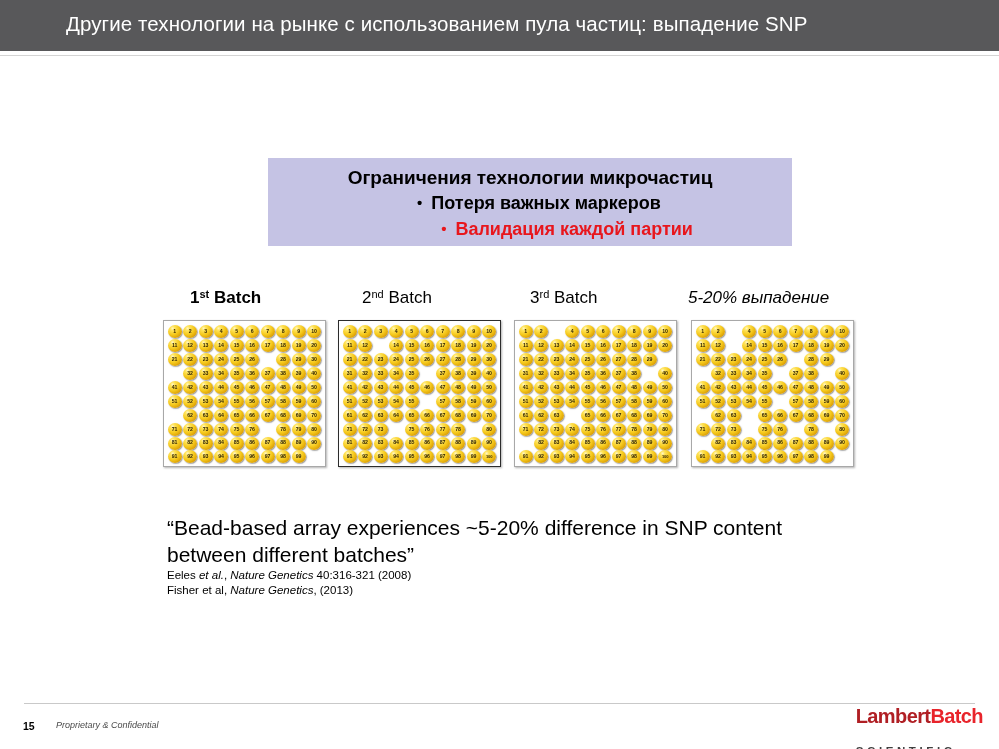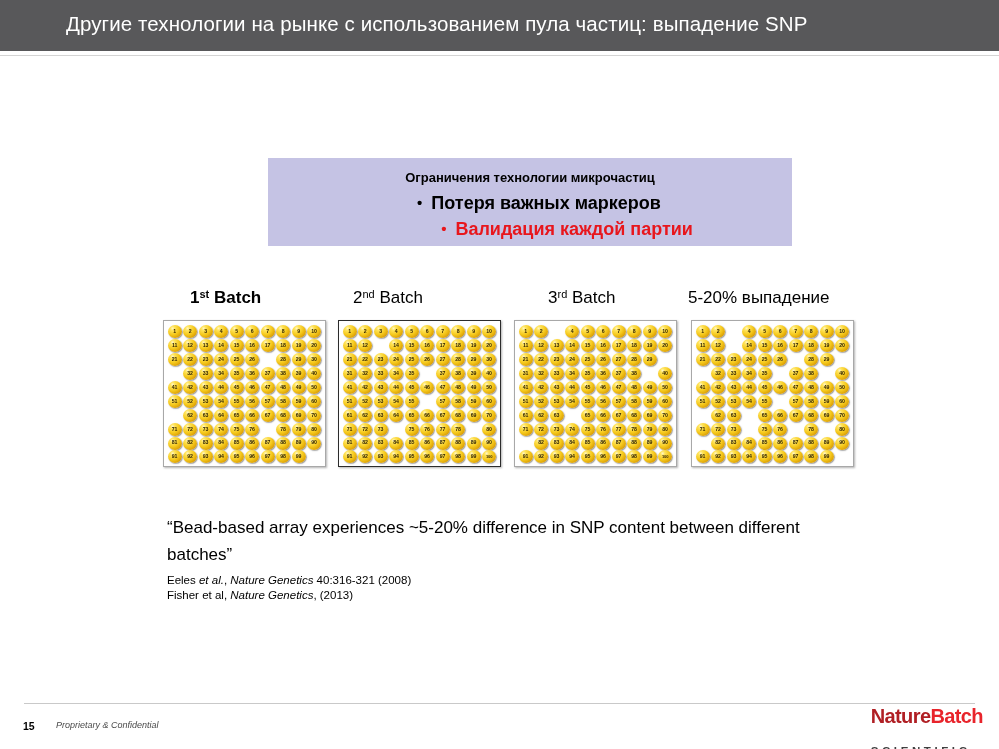--- a/index.html
+++ b/index.html
@@ -43,21 +43,21 @@
   
   .callout {
     position: absolute;
     left: 268px; top: 158px;
     width: 524px; height: 88px;
     background: #c5c3e4;
     padding-top: 7px;
     text-align: center;
   }
   .callout-title {
-    font-size: 13px;
+    font-size: 19px;
     font-weight: bold;
     color: #000000;
     line-height: 25px;
     white-space: nowrap;
   }
   .callout-line {
     font-size: 18px;
     font-weight: bold;
     color: #000000;
     line-height: 25px;
@@ -84,23 +84,23 @@
     font-size: 17px;
     color: #000000;
     white-space: nowrap;
   }
   .batch-label sup {
     font-size: 11px;
     vertical-align: 5px;
   }
   .batch-label .strong { font-weight: bold; }
   .bl0 { left: 190px; font-weight: bold; }
-  .bl1 { left: 353px; }
-  .bl2 { left: 548px; text-align: center; }
-  .bl3 { left: 688px; }
+  .bl1 { left: 362px; }
+  .bl2 { left: 530px; text-align: center; }
+  .bl3 { left: 688px; font-style: italic; }
 
   
   .arrays { position: absolute; left: 0; top: 320px; }
   .array-box {
     position: absolute;
     width: 163px; height: 147px;
     background: #ffffff;
     border: 1px solid #a8a8a8;
     box-shadow: 1px 1px 2px rgba(0,0,0,0.30);
   }
@@ -148,29 +148,28 @@
   }
   .bead-num.tiny { font-size: 4.1px; }
 
   
   .quote {
     position: absolute;
     left: 167px; top: 514px;
     width: 680px;
   }
   .quote-text {
-    font-size: 17px;
+    font-size: 21px;
     color: #000000;
     line-height: 27px;
   }
   .cite {
     font-size: 11.5px;
     color: #000000;
     line-height: 15px;
-    margin-top: 5px;
   }
   .cite em { font-style: italic; }
 
   
   .footer-rule {
     position: absolute;
     left: 24px; top: 703px;
     width: 951px; height: 1px;
     background: #c9c9c9;
   }
@@ -2151,17 +2150,17 @@
     </div>
     <div class="cite" style="margin-top:0">
       <span>Fisher et al, </span><em>Nature Genetics</em><span>, (2013)</span>
     </div>
   </div>
 
   <div class="footer-rule"></div>
   <div class="page-num">15</div>
   <div class="confidential">Proprietary &amp; Confidential</div>
   <div class="logo">
-    <div class="logo-top"><span class="logo-thermo">Nature</span><span class="logo-fisher">Batch</span></div>
+    <div class="logo-top"><span class="logo-thermo">Lambert</span><span class="logo-fisher">Batch</span></div>
     <div class="logo-bottom">SCIENTIFIC</div>
   </div>
 
 </div>
 
 </body></html>

